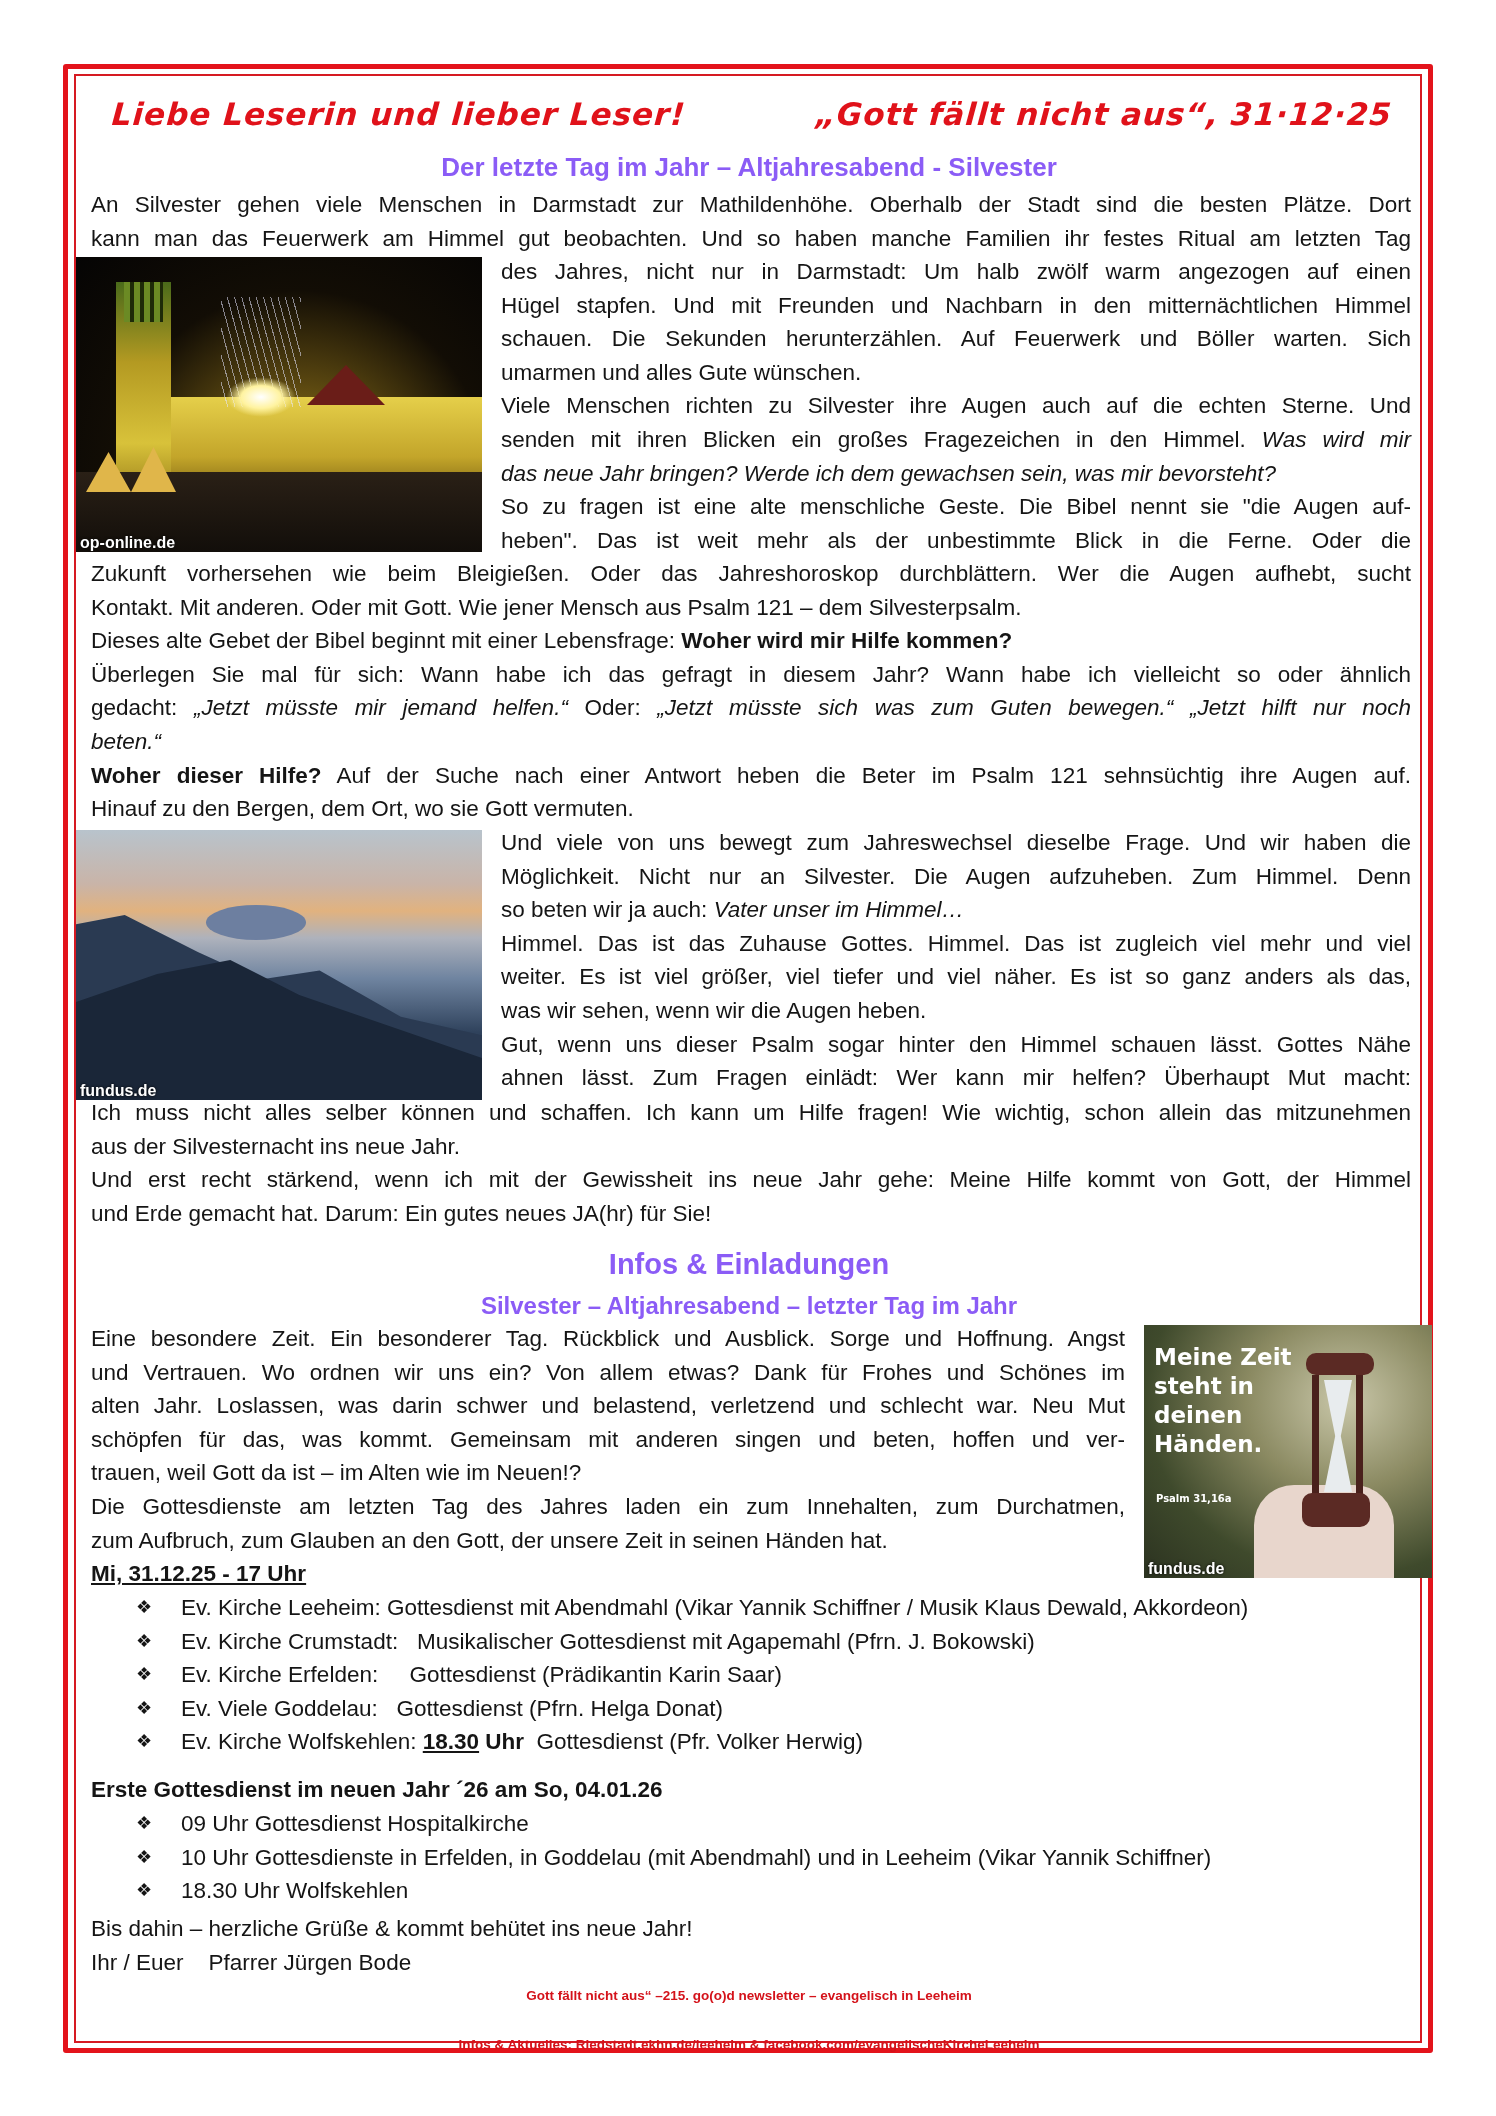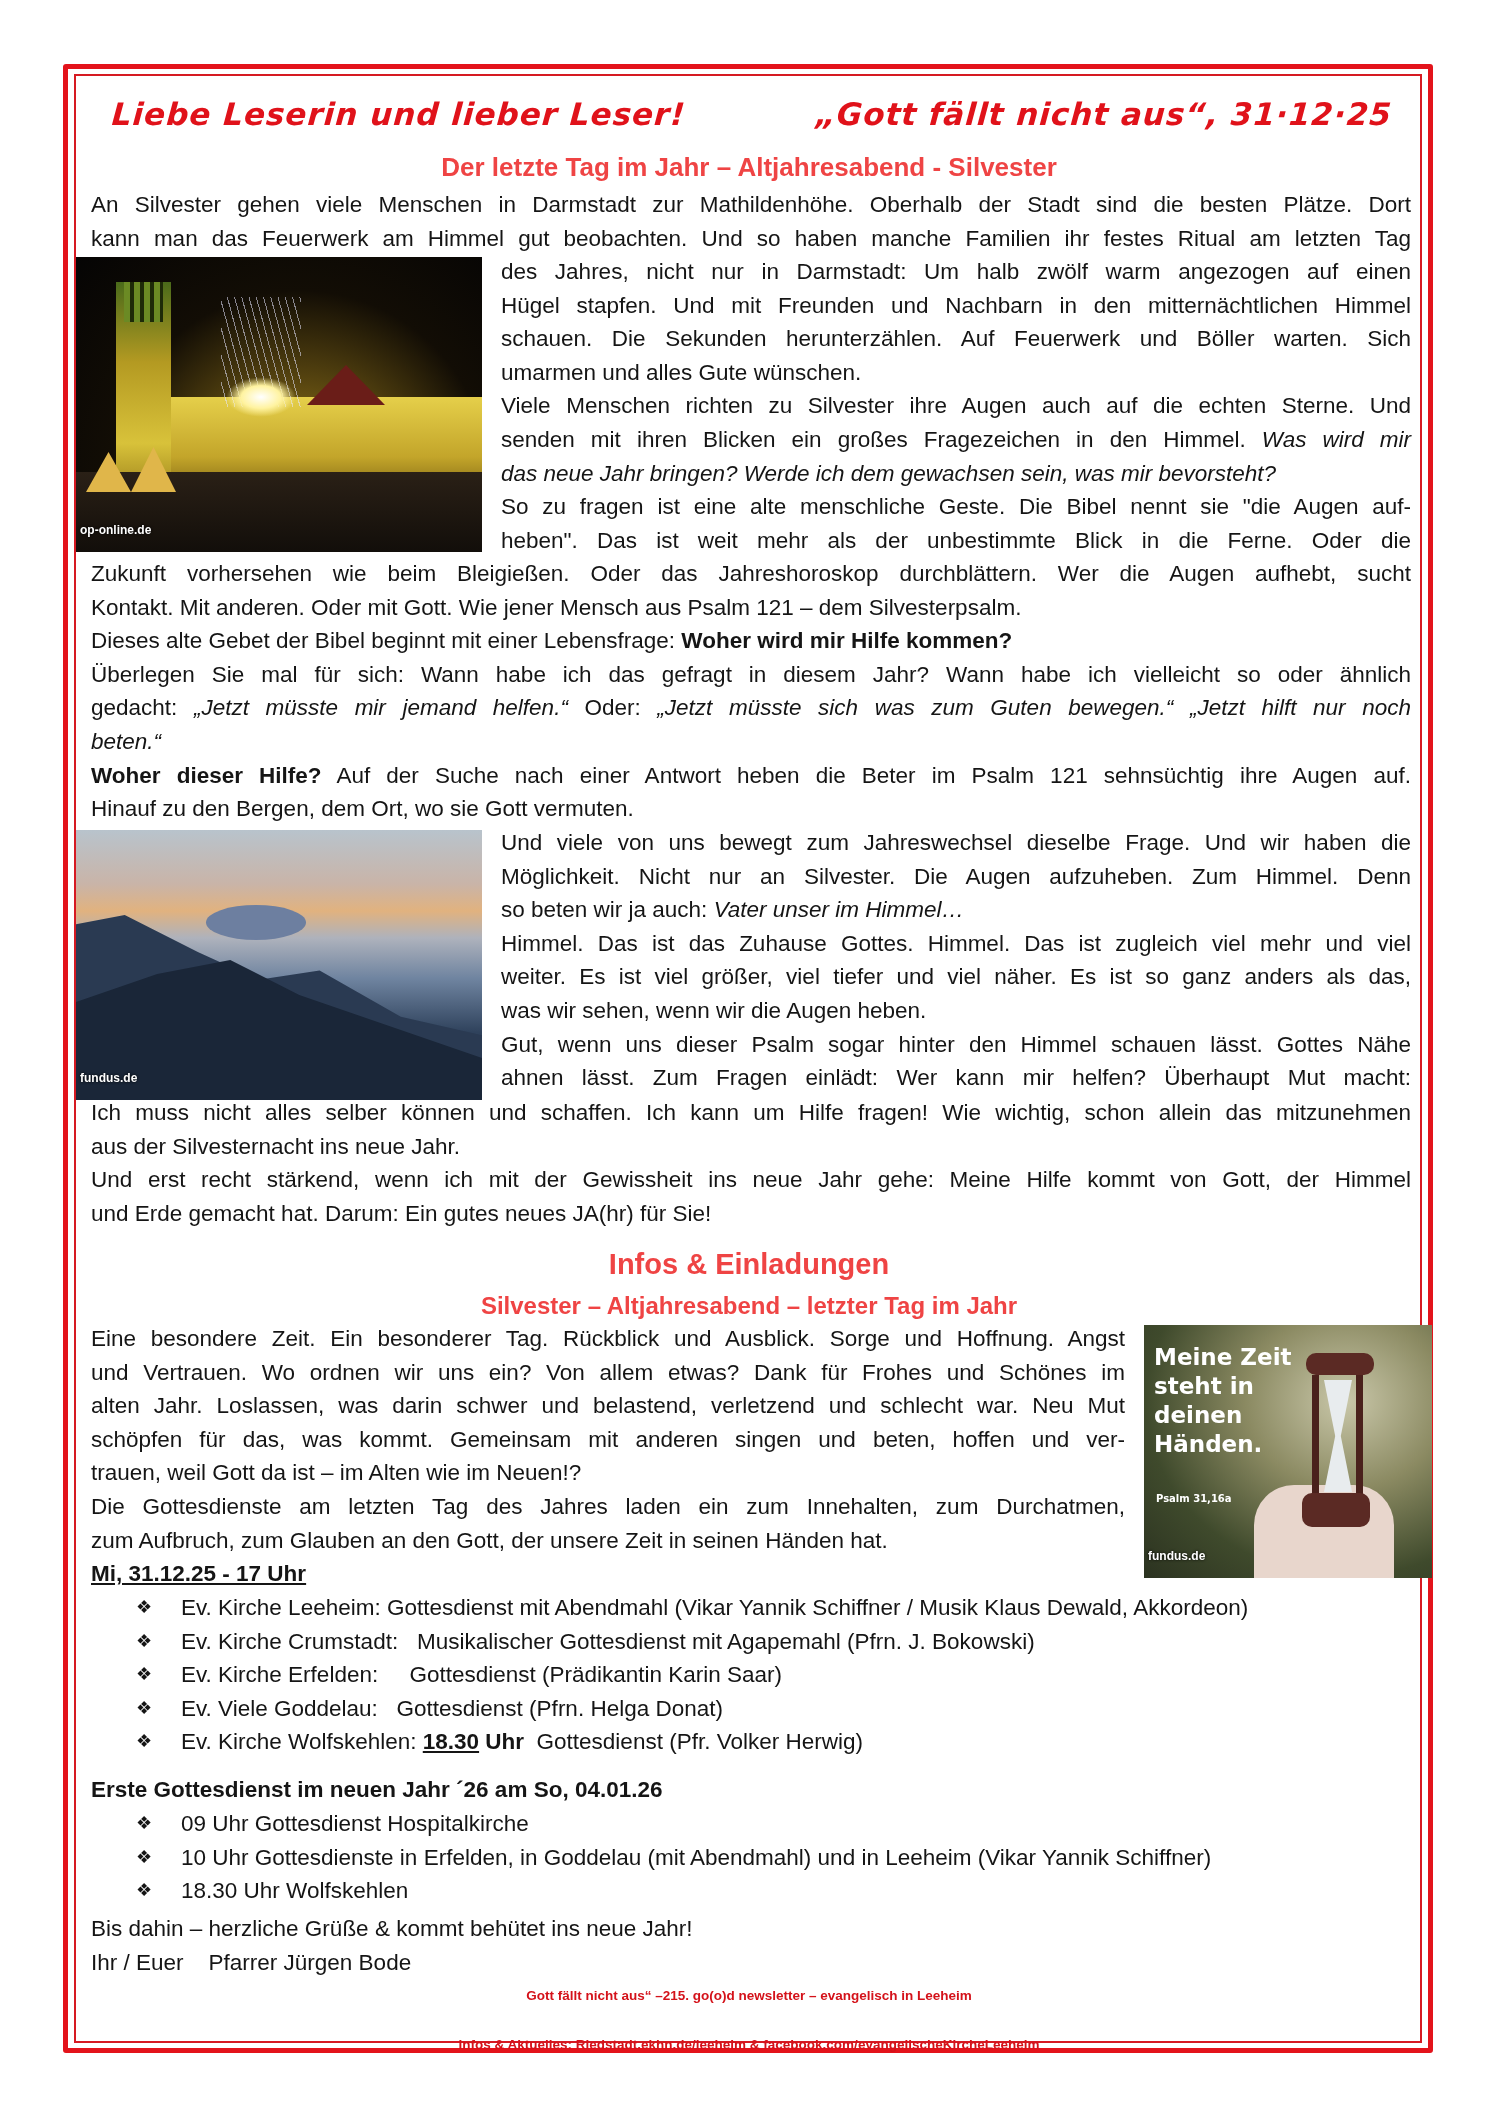--- a/index.html
+++ b/index.html
@@ -11,36 +11,36 @@
   .frame-inner { position: absolute; left: 74px; top: 74px; width: 1348px; height: 1969px;
                  border: 2px solid #d61a22; box-sizing: border-box; }
 
   .hdr { position: absolute; top: 96px; font-family: "DejaVu Sans", sans-serif;
          font-style: italic; font-weight: bold; color: #e0121a; font-size: 31px;
          letter-spacing: 1px; transform: skewX(-4deg); }
   .hdr-left { left: 112px; }
   .hdr-right { right: 104px; }
 
   .title { position: absolute; left: 76px; width: 1346px; text-align: center;
-           font-family: "Liberation Sans", sans-serif; font-weight: bold; color: #ef4444; }
+           font-family: "Liberation Sans", sans-serif; font-weight: bold; color: #8b5cf6; }
   .t1 { top: 152px; font-size: 26px; }
   .t2 { top: 1248px; font-size: 29px; }
   .t3 { top: 1292px; font-size: 24px; }
 
   .txt { position: absolute; font-size: 22.5px; line-height: 33.6px; color: #151515;
          text-align: justify; }
   .txt .ln { display: block; text-align: justify; text-align-last: justify; white-space: nowrap; }
   .txt .last { text-align-last: left; }
   .b { font-weight: bold; }
   .i { font-style: italic; }
   .u { text-decoration: underline; }
 
   .img { position: absolute; overflow: hidden; }
-  .img .cap { position: absolute; left: 4px; bottom: 15px; color: #fff; font-weight: bold;
-              font-size: 12px; font-family: "Liberation Sans", sans-serif;
+  .img .cap { position: absolute; left: 4px; bottom: 0; color: #fff; font-weight: bold;
+              font-size: 16px; font-family: "Liberation Sans", sans-serif;
               text-shadow: 0 0 3px #000; }
 
   
   .img1 { left: 76px; top: 257px; width: 406px; height: 295px;
           background: radial-gradient(ellipse at 55% 75%, #a8891f 0%, #5a4710 30%, #120d05 60%, #050404 100%); }
   .img1 .tower { position: absolute; left: 40px; top: 25px; width: 55px; height: 230px;
                  background: linear-gradient(180deg, #4a6a1a 0%, #b49a22 35%, #d8c23a 70%, #8a6d12 100%); }
   .img1 .tower:before { content: ""; position: absolute; left: 8px; top: 0; width: 39px; height: 40px;
                  background: repeating-linear-gradient(90deg, #6b8a24 0 6px, #1e2a08 6px 10px); }
   .img1 .hall { position: absolute; left: 95px; top: 140px; width: 311px; height: 100px;

